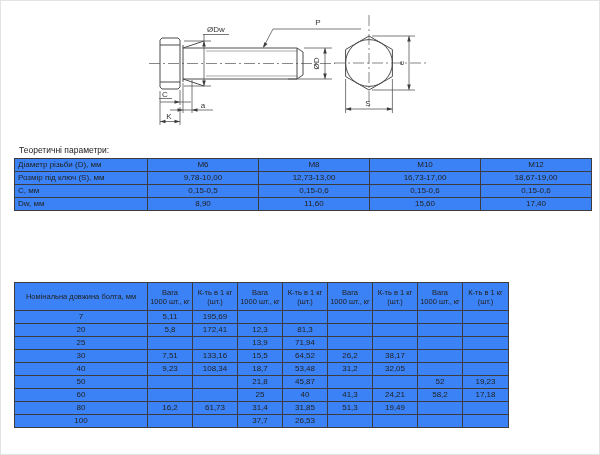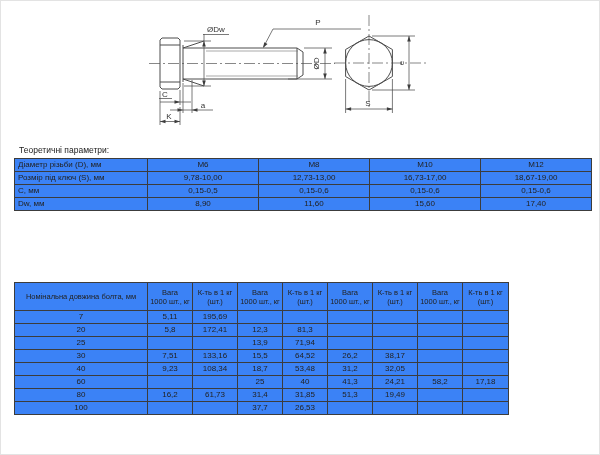--- a/index.html
+++ b/index.html
@@ -269,20 +269,31 @@
           <td>9,23</td>
           <td>108,34</td>
           <td>18,7</td>
           <td>53,48</td>
           <td>31,2</td>
           <td>32,05</td>
           <td></td>
           <td></td>
         </tr>
         <tr>
+          <td>50</td>
+          <td></td>
+          <td></td>
+          <td>21,8</td>
+          <td>45,87</td>
+          <td></td>
+          <td></td>
+          <td>52</td>
+          <td>19,23</td>
+        </tr>
+        <tr>
           <td>60</td>
           <td></td>
           <td></td>
           <td>25</td>
           <td>40</td>
           <td>41,3</td>
           <td>24,21</td>
           <td>58,2</td>
           <td>17,18</td>
         </tr>

